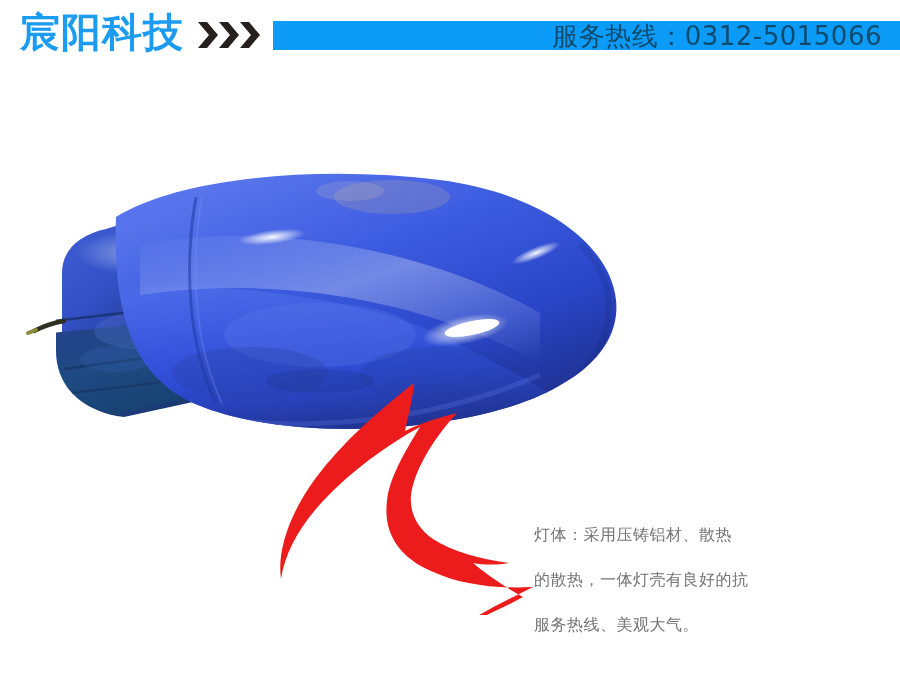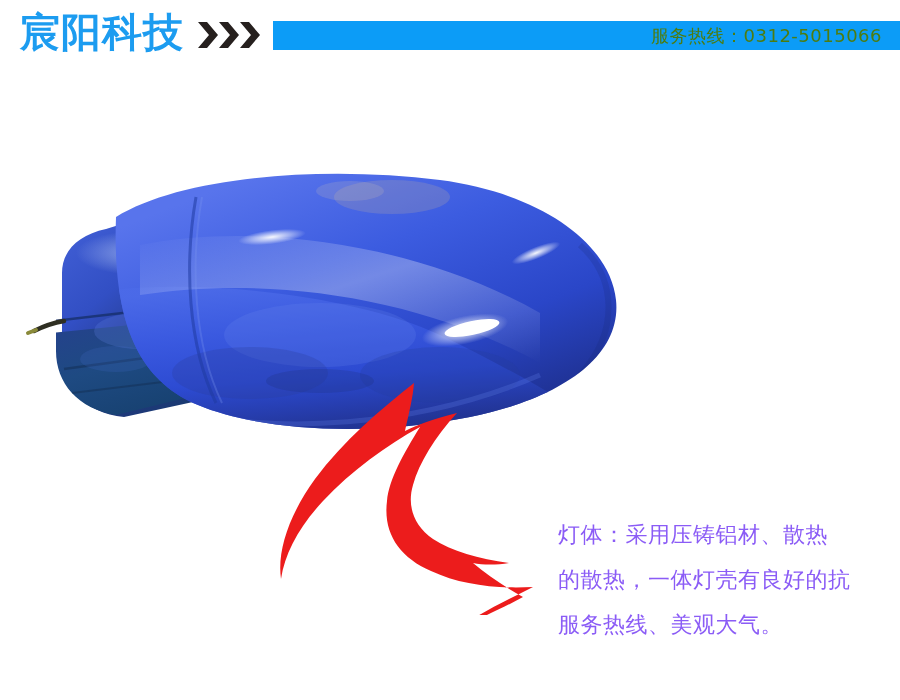--- a/index.html
+++ b/index.html
@@ -48,22 +48,22 @@
     width: 627px;
     height: 29px;
     background: #0c9cf7;
   }
   #hotline {
     position: absolute;
     right: 18px;
     top: 22px;
     height: 28px;
     line-height: 28px;
-    font-size: 18px;
-    color: #4d7c0f;
+    font-size: 26px;
+    color: #0c4a6e;
     white-space: nowrap;
     letter-spacing: 0.5px;
   }
 
   
   #photo-stage {
     position: absolute;
     left: 0;
     top: 70px;
     width: 900px;
@@ -76,26 +76,25 @@
     width: 620px;
     height: 310px;
   }
 
   
   #caption {
     position: absolute;
     left: 534px;
     top: 442px;
     width: 330px;
-    font-size: 22px;
+    font-size: 16px;
     line-height: 45px;
-    color: #8b5cf6;
+    color: #737373;
     letter-spacing: 0.5px;
     font-family: "DejaVu Sans", "Liberation Sans", sans-serif;
-    margin-left: 24px;
   }
   #caption .cap-line {
     display: block;
     white-space: nowrap;
   }
 
   
   #callout-arrow {
     position: absolute;
     left: 265px;

